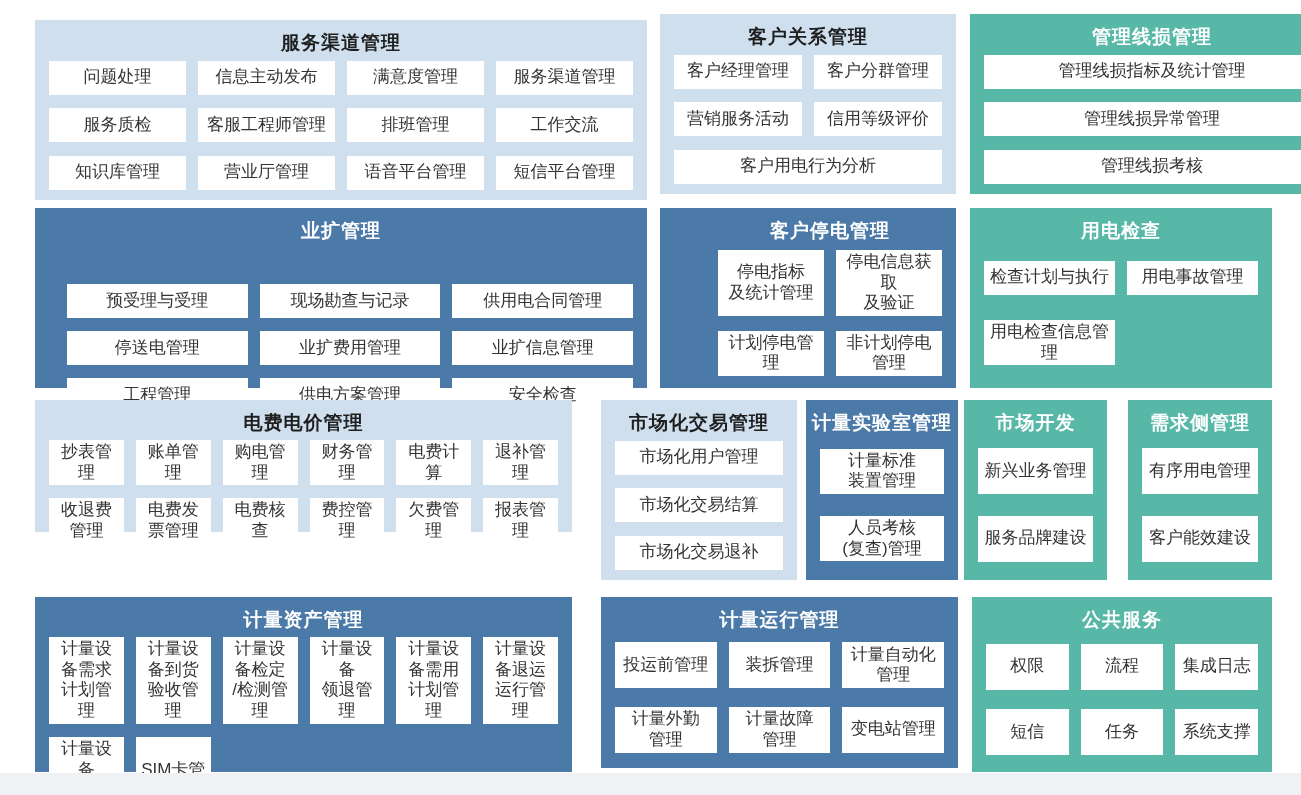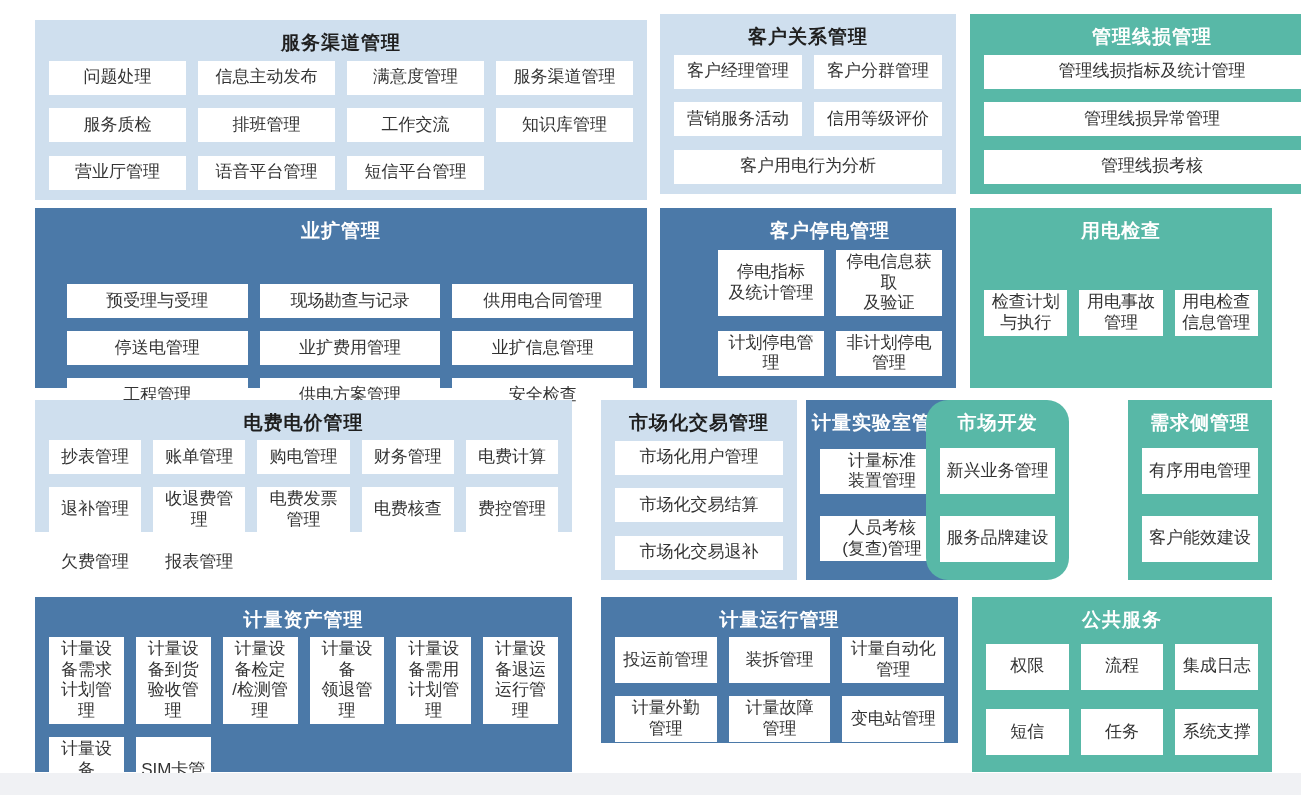--- a/index.html
+++ b/index.html
@@ -44,20 +44,21 @@
 
 <div class="board">
     <div class="block theme-light" style="left: 35px; top: 20px; width: 612px; height: 180px;">
       <div class="block-title">服务渠道管理</div>
       <div class="block-grid" style="grid-template-columns: repeat(4, 1fr);">
         <div class="item">问题处理</div>
         <div class="item">信息主动发布</div>
         <div class="item">满意度管理</div>
         <div class="item">服务渠道管理</div>
         <div class="item">服务质检</div>
+        <div class="item">客服工程师管理</div>
         <div class="item">排班管理</div>
         <div class="item">工作交流</div>
         <div class="item">知识库管理</div>
         <div class="item">营业厅管理</div>
         <div class="item">语音平台管理</div>
         <div class="item">短信平台管理</div>
       </div>
     </div>
     <div class="block theme-light" style="left: 660px; top: 14px; width: 296px; height: 180px;">
       <div class="block-title">客户关系管理</div>
@@ -97,29 +98,29 @@
         <div class="item">停电指标
 及统计管理</div>
         <div class="item">停电信息获取
 及验证</div>
         <div class="item">计划停电管理</div>
         <div class="item">非计划停电管理</div>
       </div>
     </div>
     <div class="block theme-teal" style="left: 970px; top: 208px; width: 302px; height: 180px;">
       <div class="block-title">用电检查</div>
-      <div class="block-grid" style="grid-template-columns: repeat(3, 1fr);">
+      <div class="block-grid" style="grid-template-columns: repeat(2, 1fr);">
         <div class="item">检查计划与执行</div>
         <div class="item">用电事故管理</div>
         <div class="item">用电检查信息管理</div>
       </div>
     </div>
     <div class="block theme-light" style="left: 35px; top: 400px; width: 537px; height: 132px;">
       <div class="block-title">电费电价管理</div>
-      <div class="block-grid" style="grid-template-columns: repeat(5, 1fr);">
+      <div class="block-grid" style="grid-template-columns: repeat(6, 1fr);">
         <div class="item">抄表管理</div>
         <div class="item">账单管理</div>
         <div class="item">购电管理</div>
         <div class="item">财务管理</div>
         <div class="item">电费计算</div>
         <div class="item">退补管理</div>
         <div class="item">收退费管理</div>
         <div class="item">电费发票管理</div>
         <div class="item">电费核查</div>
         <div class="item">费控管理</div>
@@ -137,21 +138,21 @@
     </div>
     <div class="block theme-dark" style="left: 806px; top: 400px; width: 152px; height: 180px;">
       <div class="block-title">计量实验室管理</div>
       <div class="block-grid" style="grid-template-columns: repeat(1, 1fr);">
         <div class="item">计量标准
 装置管理</div>
         <div class="item">人员考核
 (复查)管理</div>
       </div>
     </div>
-    <div class="block theme-teal" style="left: 926px; top: 400px; width: 143px; height: 180px; border-radius: 22px;">
+    <div class="block theme-teal" style="left: 964px; top: 400px; width: 143px; height: 180px;">
       <div class="block-title">市场开发</div>
       <div class="block-grid" style="grid-template-columns: repeat(1, 1fr); --item-min-h: 46px;">
         <div class="item">新兴业务管理</div>
         <div class="item">服务品牌建设</div>
       </div>
     </div>
     <div class="block theme-teal" style="left: 1128px; top: 400px; width: 144px; height: 180px;">
       <div class="block-title">需求侧管理</div>
       <div class="block-grid" style="grid-template-columns: repeat(1, 1fr); --item-min-h: 46px;">
         <div class="item">有序用电管理</div>
@@ -171,21 +172,21 @@
 领退管理</div>
         <div class="item">计量设备需用
 计划管理</div>
         <div class="item">计量设备退运
 运行管理</div>
         <div class="item">计量设备
 质量平均</div>
         <div class="item">SIM卡管理</div>
       </div>
     </div>
-    <div class="block theme-dark" style="left: 601px; top: 597px; width: 357px; height: 146px;">
+    <div class="block theme-dark" style="left: 601px; top: 597px; width: 357px; height: 171px;">
       <div class="block-title">计量运行管理</div>
       <div class="block-grid" style="grid-template-columns: repeat(3, 1fr); --item-min-h: 46px;">
         <div class="item">投运前管理</div>
         <div class="item">装拆管理</div>
         <div class="item">计量自动化
 管理</div>
         <div class="item">计量外勤
 管理</div>
         <div class="item">计量故障
 管理</div>

